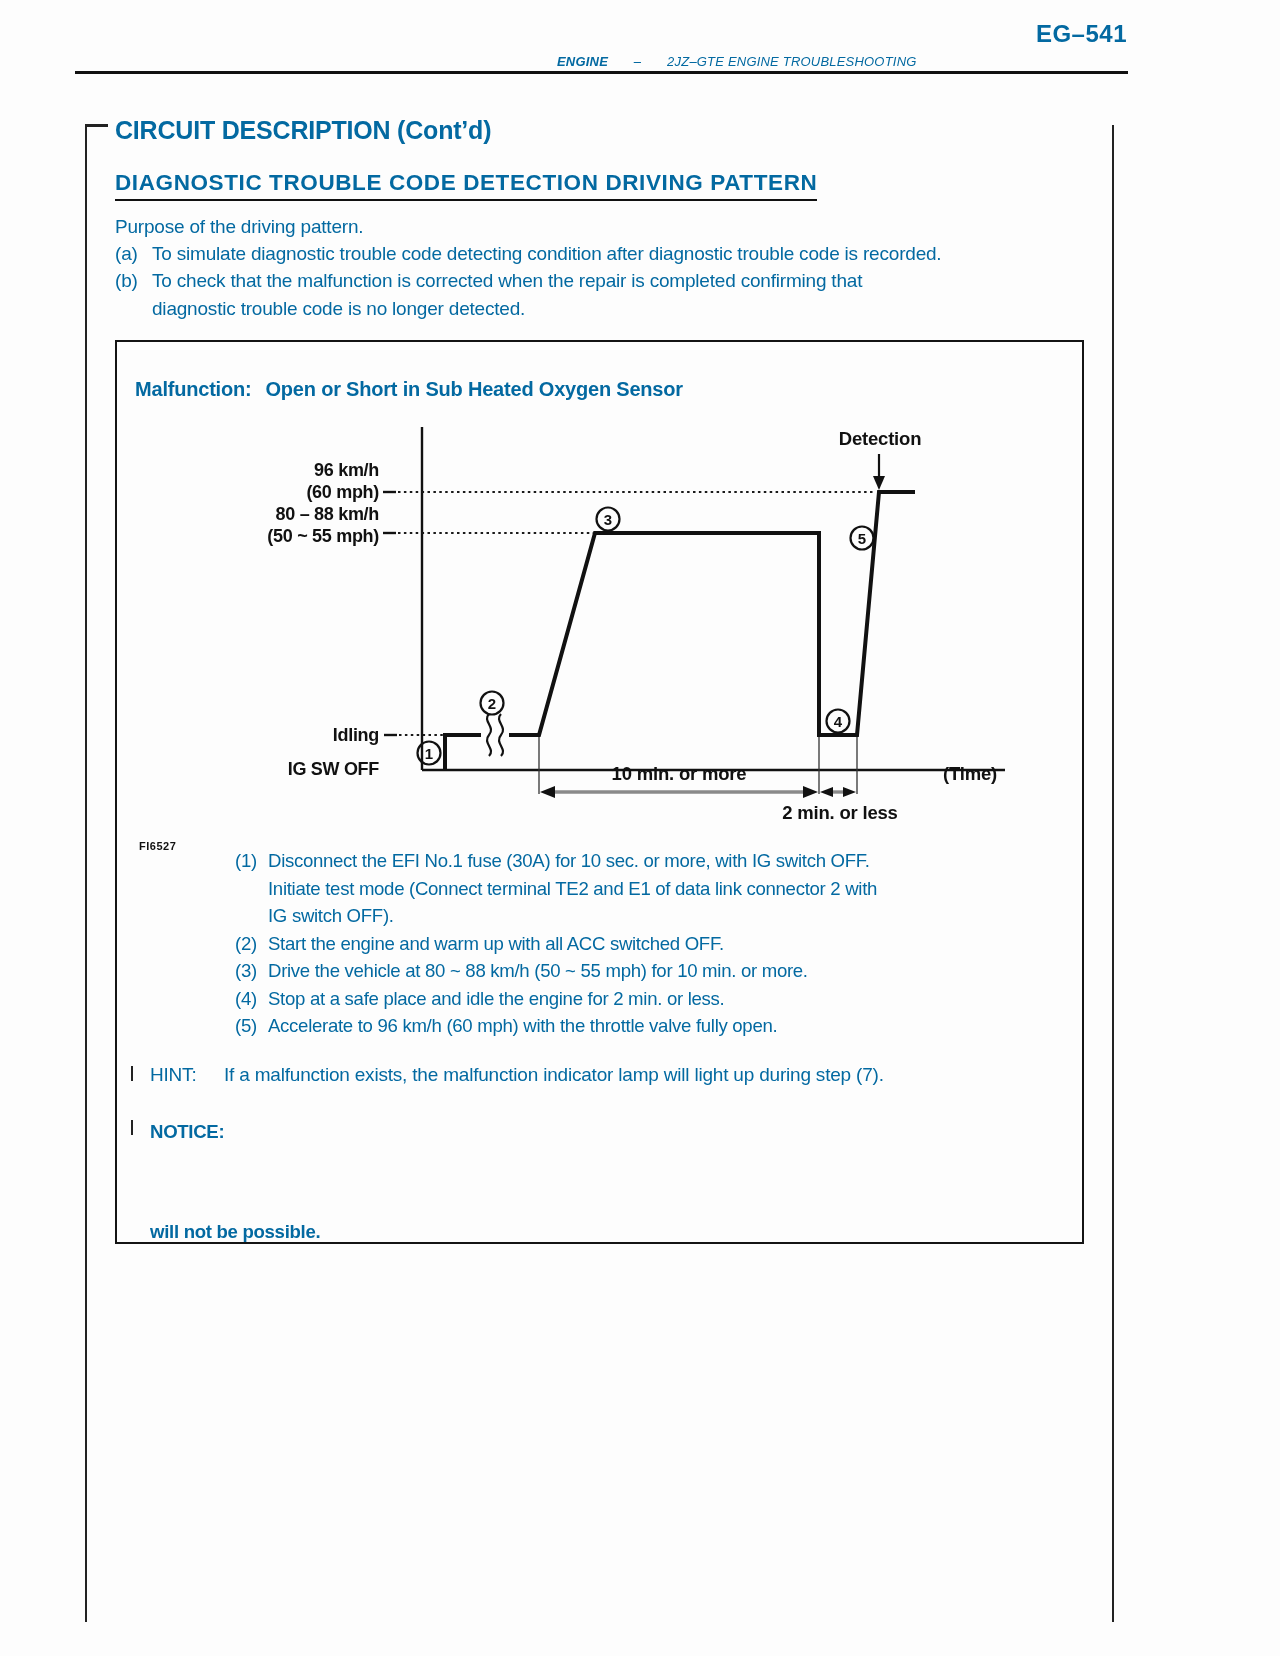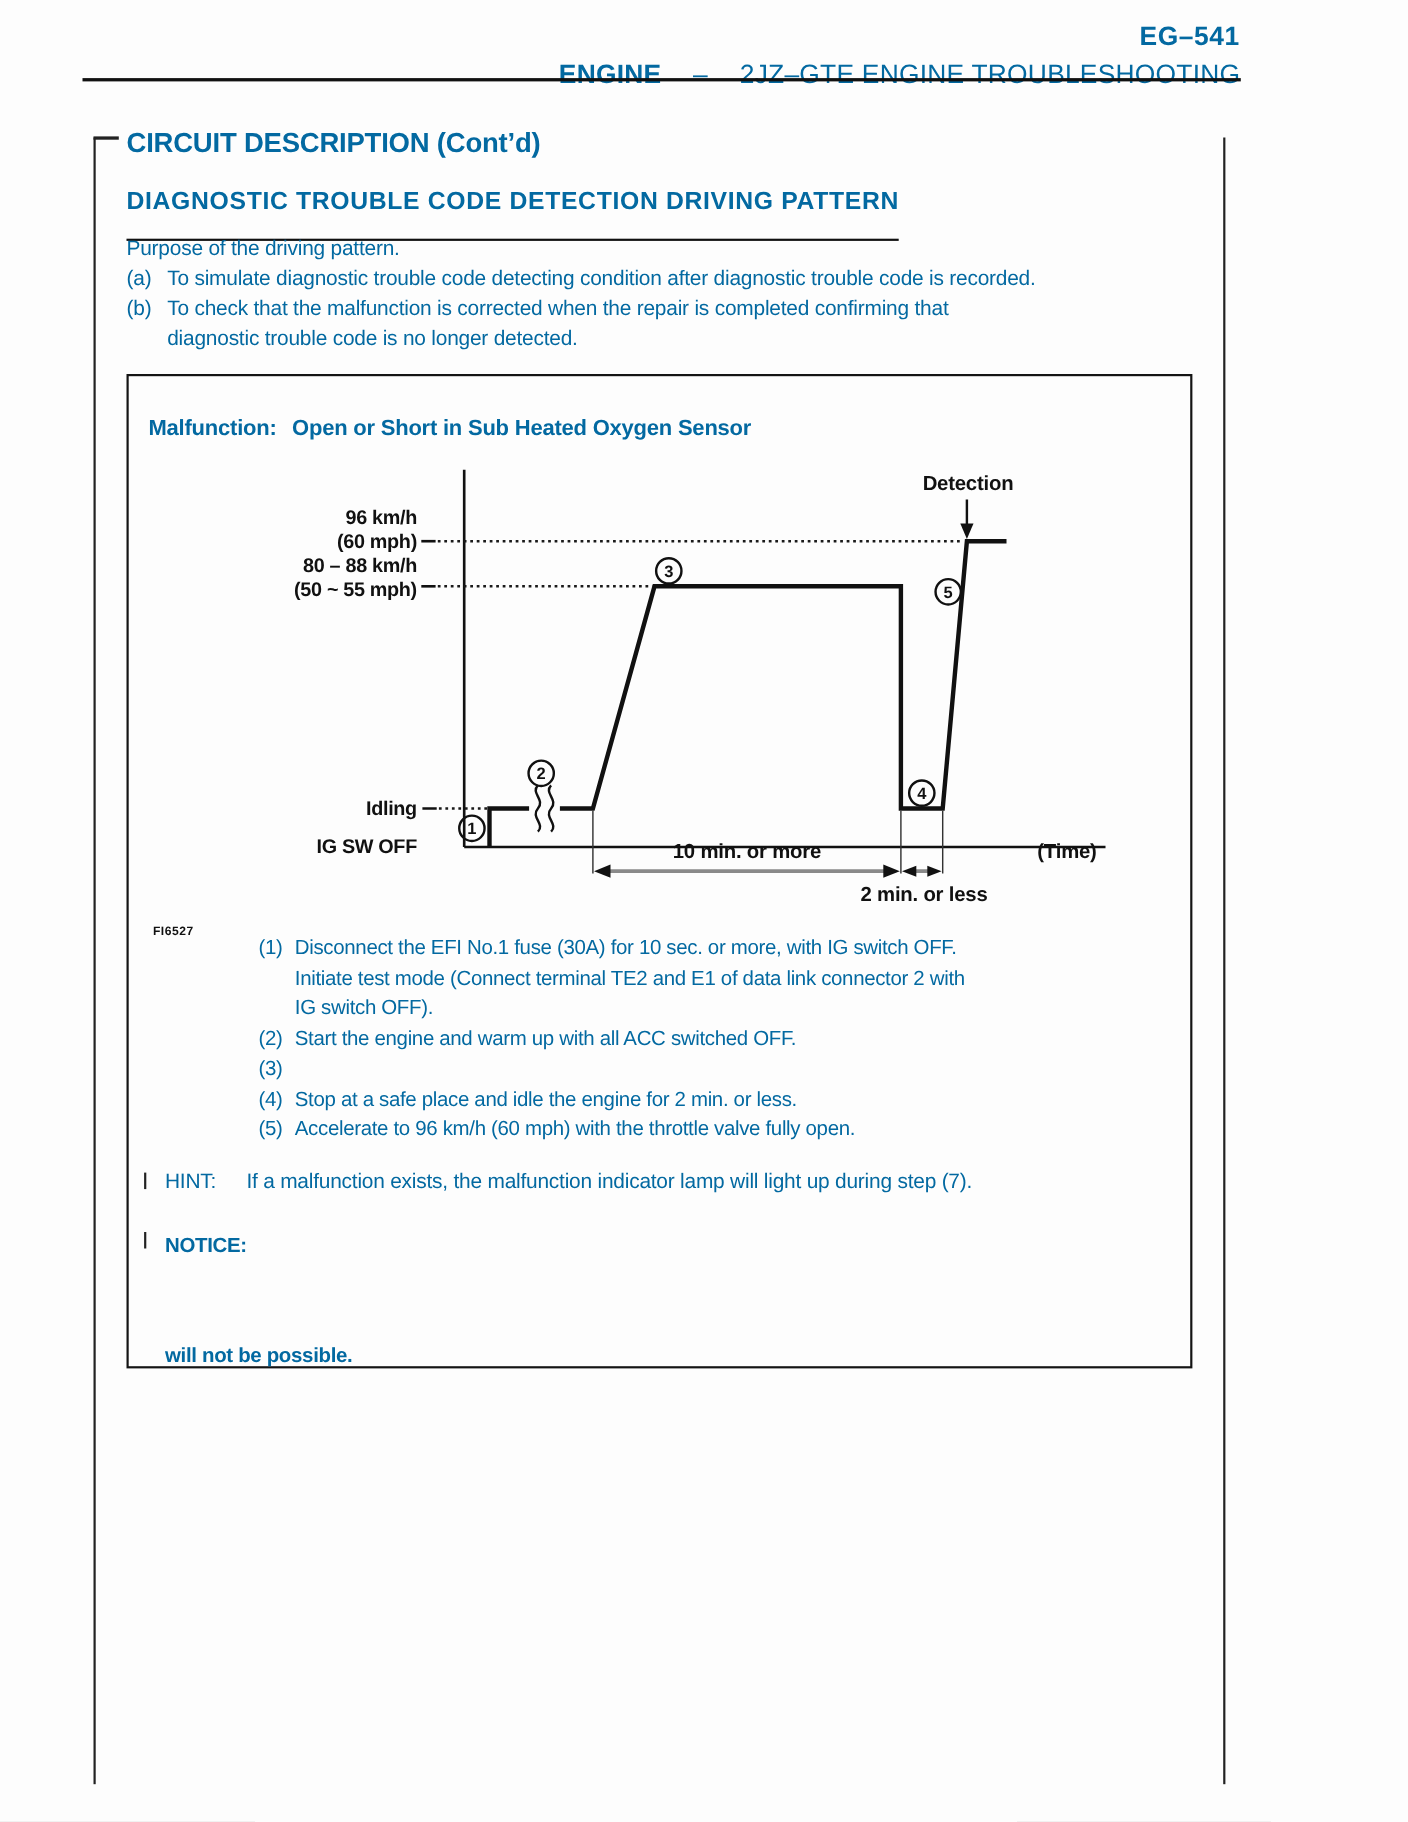--- a/index.html
+++ b/index.html
@@ -4,32 +4,32 @@
 <style>
   html,body{margin:0;padding:0;background:#e8e8e8;}
   #page{
     position:relative;width:1280px;height:1656px;background:#fdfdfd;
     font-family:"Liberation Sans","DejaVu Sans",sans-serif;color:#0369a1;
     overflow:hidden;margin:0 auto;
   }
   .abs{position:absolute;}
   
   .page-num{top:20px;right:153px;font-size:24px;font-weight:bold;letter-spacing:.5px;}
-  .run-head{top:54px;left:508px;font-size:24px;letter-spacing:.2px;white-space:nowrap;}
+  .run-head{top:54px;left:557px;font-size:13px;letter-spacing:.2px;white-space:nowrap;font-style:italic;}
   .run-head .sec{font-weight:bold;}
   .run-head .sep{margin:0 22px;}
   .head-rule{top:71px;left:75px;width:1053px;height:2.5px;background:#111;}
   
   .brk-left{top:125px;left:85px;width:2px;height:1497px;background:#222;}
   .brk-right{top:125px;left:1112px;width:2px;height:1497px;background:#222;}
   .brk-stub{top:124px;left:85px;width:23px;height:2.5px;background:#222;}
   
   .title{top:116px;left:115px;font-size:25px;font-weight:bold;letter-spacing:-.2px;}
   .heading{top:170px;left:115px;font-size:22.5px;font-weight:bold;letter-spacing:.6px;
-           border-bottom:2.6px solid #111;padding-bottom:21px;}
+           border-bottom:2.6px solid #111;padding-bottom:3px;}
   
   .body-txt{font-size:19px;line-height:27.5px;letter-spacing:-.2px;}
   .intro{top:213px;left:115px;}
   .p-item{left:115px;display:flex;}
   .p-item .lbl{width:37px;flex:0 0 37px;}
   
   .fig-box{top:340px;left:115px;width:965px;height:900px;border:2.2px solid #141414;background:#fdfdfd;}
   .fig-cap{position:absolute;top:36px;left:18px;font-size:20px;font-weight:bold;letter-spacing:-.2px;}
   .fig-cap .cap-txt{margin-left:14px;}
   .chart-svg{position:absolute;top:80px;left:0;}
@@ -165,20 +165,21 @@
           <span style="display:block">Initiate test mode (Connect terminal TE2 and E1 of data link connector 2 with</span>
           <span style="display:block">IG switch OFF).</span>
         </span>
       </div>
       <div class="step">
         <span class="lbl">(2)</span>
         <span>Start the engine and warm up with all ACC switched OFF.</span>
       </div>
       <div class="step">
         <span class="lbl">(3)</span>
+        <span>Drive the vehicle at 80 ~ 88 km/h (50 ~ 55 mph) for 10 min. or more.</span>
       </div>
       <div class="step">
         <span class="lbl">(4)</span>
         <span>Stop at a safe place and idle the engine for 2 min. or less.</span>
       </div>
       <div class="step">
         <span class="lbl">(5)</span>
         <span>Accelerate to 96 km/h (60 mph) with the throttle valve fully open.</span>
       </div>
     </div>

